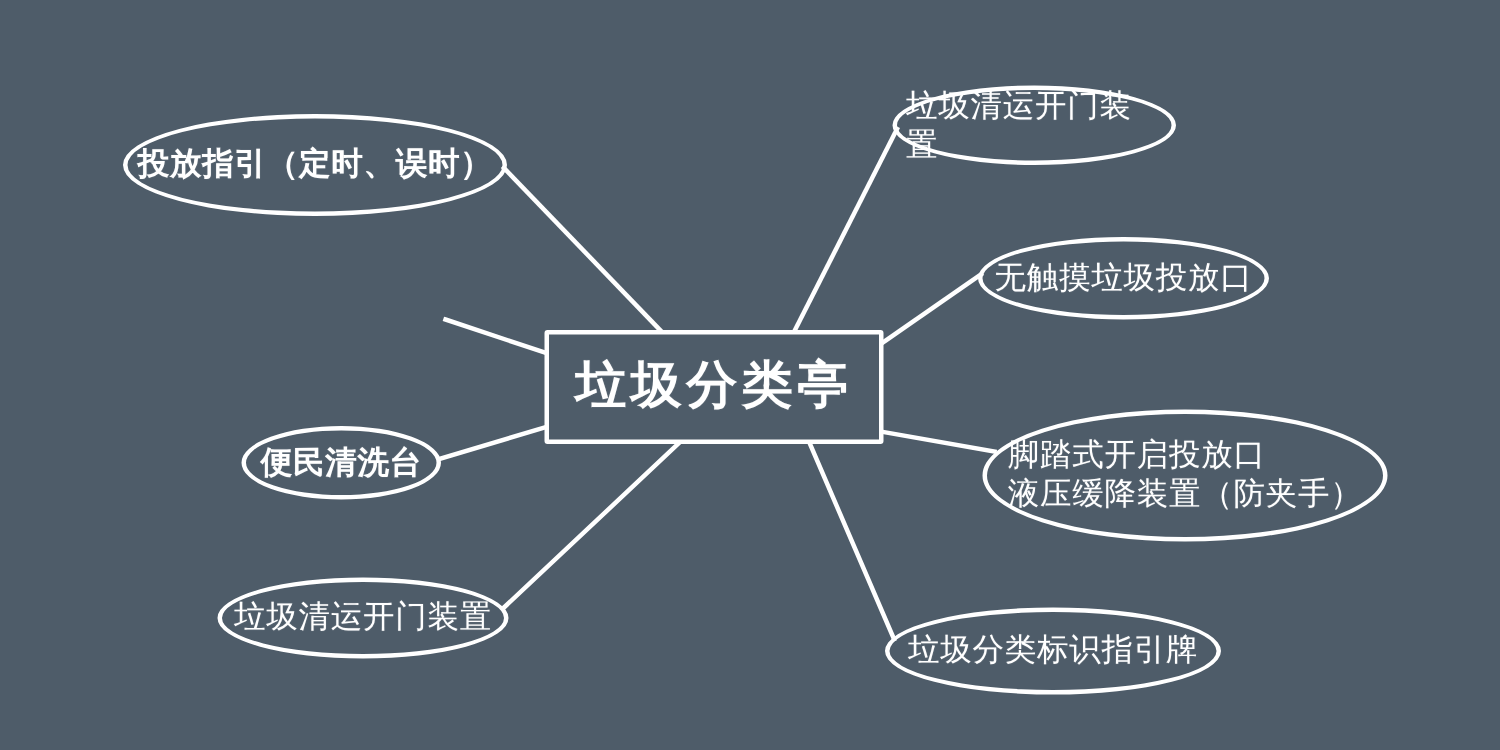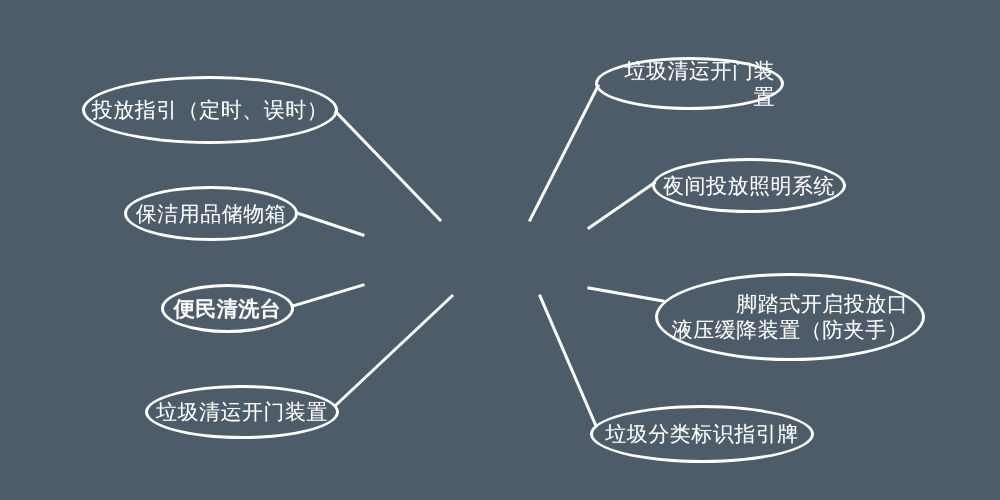--- a/index.html
+++ b/index.html
@@ -25,21 +25,21 @@
     top: 0;
     width: 1000px;
     height: 500px;
   }
   .node {
     position: absolute;
     box-sizing: border-box;
     display: flex;
     align-items: center;
     justify-content: center;
-    text-align: right;
+    text-align: left;
     color: #ffffff;
     border: 3px solid #ffffff;
     background: transparent;
     line-height: 1.22;
     letter-spacing: 0.5px;
     text-shadow: 0 0 1px rgba(255,255,255,0.25);
   }
   .node.ellipse {
     border-radius: 50%;
     font-size: 21px;
@@ -66,43 +66,43 @@
       <line x1="336" y1="112" x2="440" y2="220" stroke="#ffffff" stroke-width="3" stroke-linecap="square"></line>
       <line x1="297" y1="213" x2="363" y2="235" stroke="#ffffff" stroke-width="3" stroke-linecap="square"></line>
       <line x1="293" y1="306" x2="363" y2="285" stroke="#ffffff" stroke-width="3" stroke-linecap="square"></line>
       <line x1="336" y1="405" x2="452" y2="296" stroke="#ffffff" stroke-width="3" stroke-linecap="square"></line>
       <line x1="598" y1="86" x2="530" y2="220" stroke="#ffffff" stroke-width="3" stroke-linecap="square"></line>
       <line x1="654" y1="183" x2="589" y2="228" stroke="#ffffff" stroke-width="3" stroke-linecap="square"></line>
       <line x1="663" y1="301" x2="589" y2="288" stroke="#ffffff" stroke-width="3" stroke-linecap="square"></line>
       <line x1="596" y1="426" x2="540" y2="296" stroke="#ffffff" stroke-width="3" stroke-linecap="square"></line>
     </svg>
 
+  <div class="node rect" id="node-center" style="left: 363px; top: 220px; width: 226px; height: 76px;">
+    <span class="label">垃圾分类亭</span>
+  </div>
 
-  <div class="node ellipse" id="node-1" style="left: 82px; top: 76px; width: 256px; height: 68px;">
+  <div class="node ellipse" id="node-1" style="left: 82px; top: 76px; width: 256px; height: 68px; font-weight: bold;">
     <span class="label">投放指引（定时、误时）</span>
   </div>
 
-  <div class="node ellipse" id="node-2" style="left: 124px; top: 186px; width: 174px; height: 55px;">
-    <span class="label">保洁用品储物箱</span>
-  </div>
 
   <div class="node ellipse" id="node-3" style="left: 161px; top: 284px; width: 133px; height: 49px; font-weight: bold;">
     <span class="label">便民清洗台</span>
   </div>
 
   <div class="node ellipse" id="node-4" style="left: 145px; top: 385px; width: 194px; height: 54px;">
     <span class="label">垃圾清运开门装置</span>
   </div>
 
   <div class="node ellipse" id="node-5" style="left: 595px; top: 57px; width: 189px; height: 53px;">
     <span class="label">垃圾清运开门装置</span>
   </div>
 
   <div class="node ellipse" id="node-6" style="left: 652px; top: 158px; width: 194px; height: 55px;">
-    <span class="label">夜间投放照明系统</span>
+    <span class="label">无触摸垃圾投放口</span>
   </div>
 
   <div class="node ellipse" id="node-7" style="left: 655px; top: 273px; width: 270px; height: 88px;">
     <span class="label">脚踏式开启投放口
 液压缓降装置（防夹手）</span>
   </div>
 
   <div class="node ellipse" id="node-8" style="left: 590px; top: 405px; width: 224px; height: 58px;">
     <span class="label">垃圾分类标识指引牌</span>
   </div>

